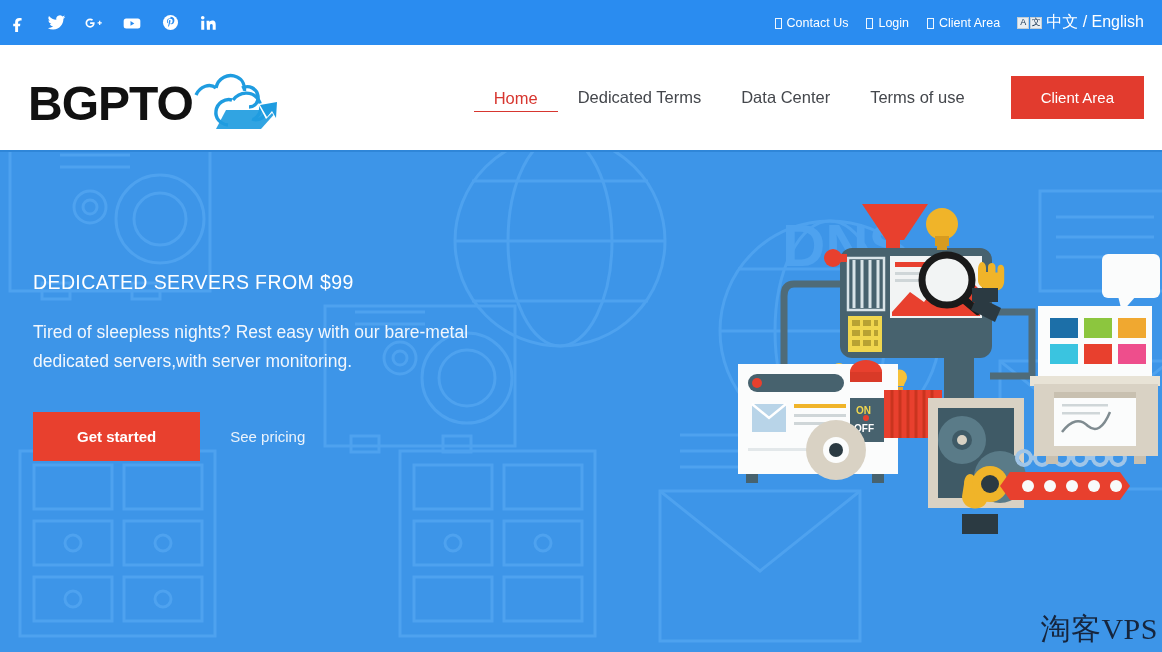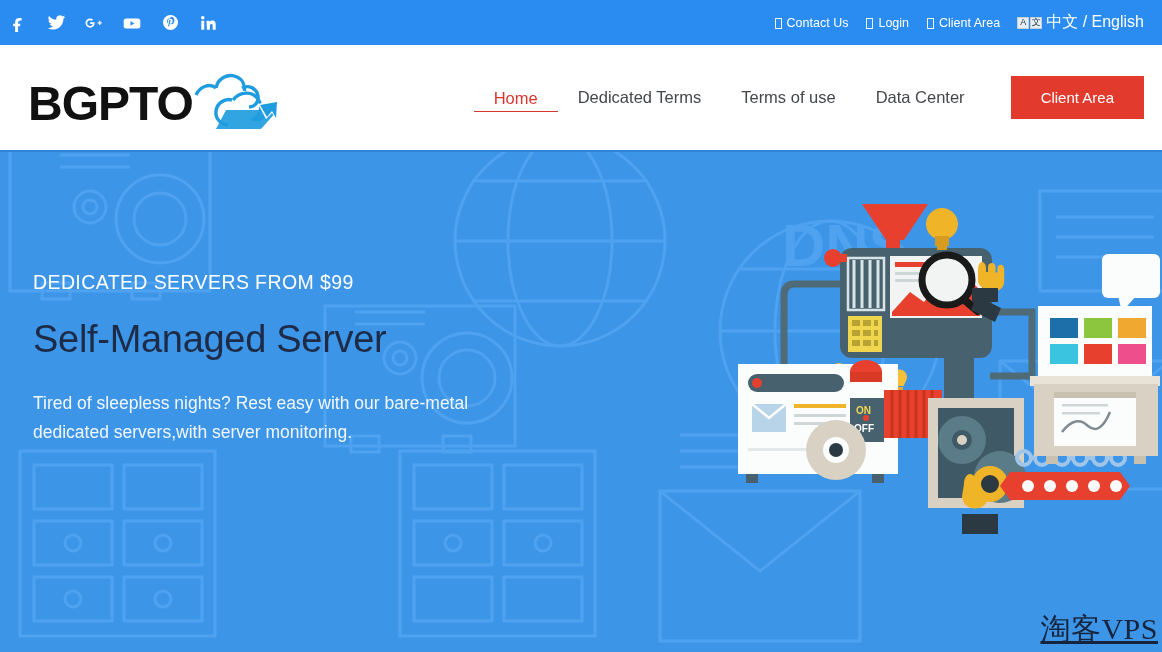--- a/index.html
+++ b/index.html
@@ -209,21 +209,20 @@
   }
   .watermark {
     position: absolute;
     right: 4px;
     bottom: 2px;
     font-family: "Liberation Serif", serif;
     font-size: 30px;
     color: #16253d;
     z-index: 6;
     letter-spacing: 0.5px;
-    text-decoration: underline;
   }
 </style>
 </head>
 <body>
 
 <div class="topbar">
 
   <div class="social">
     <a class="social-icon">
       <svg width="18" height="18" viewBox="0 0 24 24" fill="currentColor">
@@ -300,22 +299,22 @@
     <path d="M196 66 L241 66 L258 47 L206 47 Z" fill="#1f9ce0" opacity="0.92"></path>
     <path d="M238 41 L246 56 L252 50 L258 58 L260 36 Z" fill="#ffffff"></path>
     <path d="M240 42 L247 54 L252 48 L256 55 L257 39 Z" fill="#1f9ce0"></path>
 
     <text x="8" y="57" font-family="'Liberation Sans', sans-serif" font-size="48" font-weight="bold" fill="#111111" letter-spacing="-1">BGPTO</text>
   </svg>
 
   <div class="nav">
     <a class="nav-item active">Home</a>
     <a class="nav-item">Dedicated Terms</a>
+    <a class="nav-item">Data Center</a>
     <a class="nav-item">Terms of use</a>
-    <a class="nav-item">Data Center</a>
     <button class="client-btn">Client Area</button>
   </div>
 </div>
 
 <div class="hero">
 
   <svg class="hero-pattern" viewBox="0 0 1162 502" preserveAspectRatio="xMidYMid slice">
     <rect width="1162" height="502" fill="#3d95e8"></rect>
     <g fill="none" stroke="#4ea2ef" stroke-width="3">
 
@@ -587,18 +586,21 @@
     </g>
 
     <g>
       <rect x="370" y="62" width="58" height="44" rx="6" fill="#fbfcfc"></rect>
       <path d="M386 104 l4 16 14 -16z" fill="#fbfcfc"></path>
     </g>
   </svg>
 
   <div class="hero-copy">
     <div class="eyebrow">DEDICATED SERVERS FROM $99</div>
-    <h1 class="headline">Self-Managed Server</h1>
     <p class="subtext">Tired of sleepless nights? Rest easy with our bare-metal dedicated servers,with server monitoring.</p>
+    <div class="cta-row">
+      <button class="get-started">Get started</button>
+      <a class="see-pricing">See pricing</a>
+    </div>
   </div>
 
   <div class="watermark">淘客VPS</div>
 </div>
 
 </body></html>

